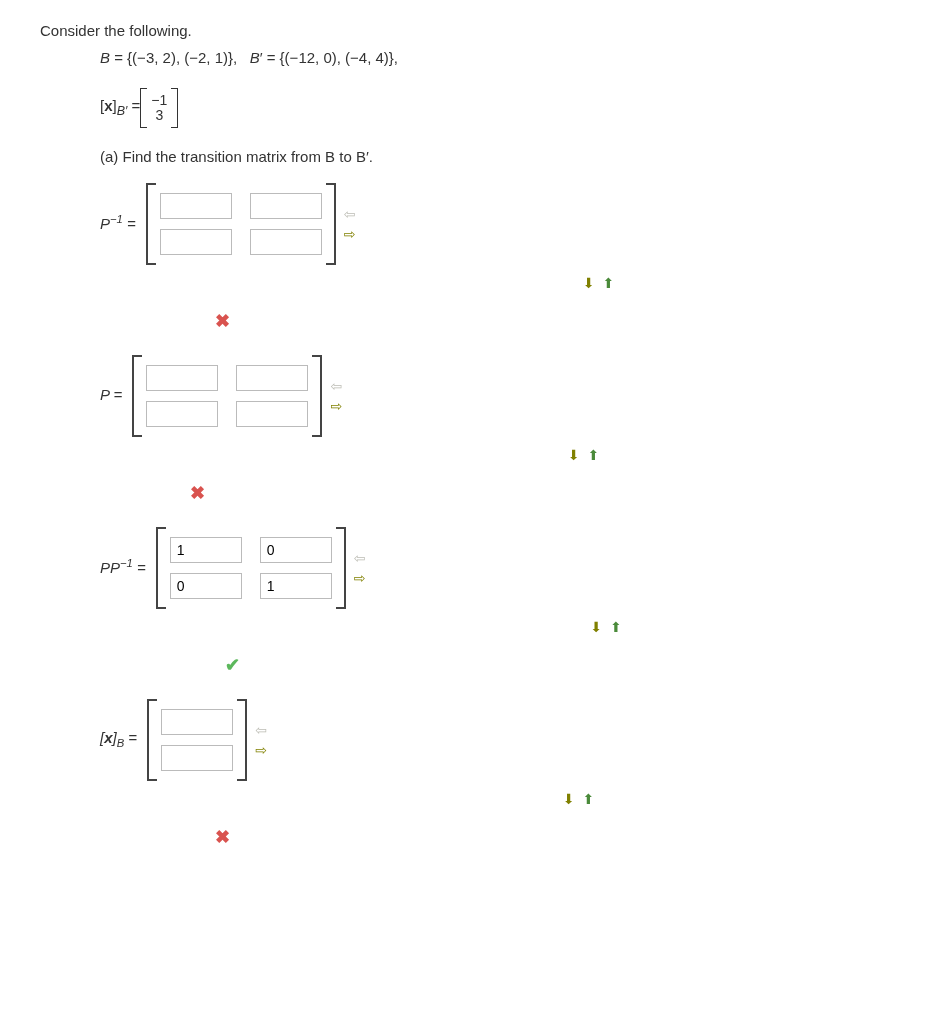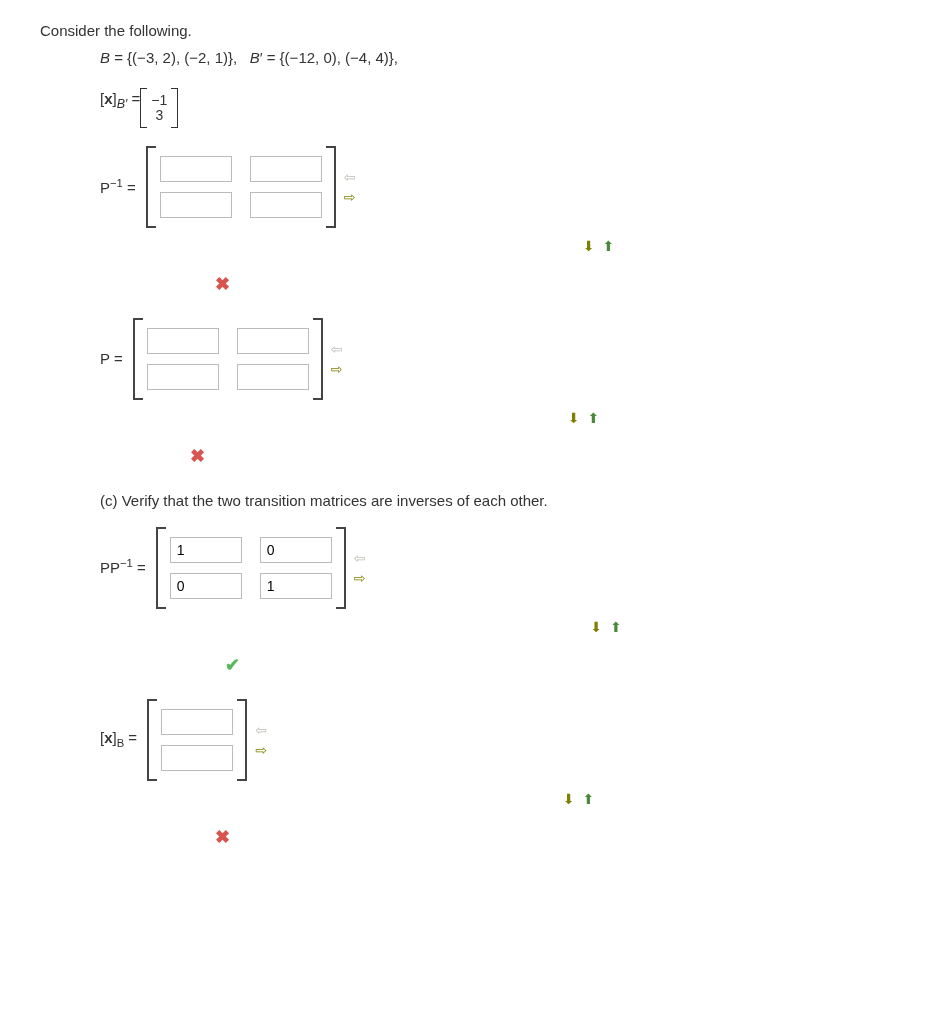--- a/index.html
+++ b/index.html
@@ -8,25 +8,26 @@
       margin: 0;
       padding: 20px 40px;
       color: #333;
       font-size: 15px;
       line-height: 1.5;
     }
     .intro { margin-bottom: 0; }
     .indent { margin-left: 60px; }
     .basis-line { margin: 4px 0 8px 0; }
     .basis-line i { font-style: italic; }
-    .xbprime-row { display: flex; margin: 19px 0 14px 0; }
+    .xbprime-row { display: flex; align-items: center; margin: 19px 0 14px 0; }
     .part { margin-top: 18px; }
     .part-q { margin-bottom: 14px; }
     .matrix-group { display: flex; align-items: center; margin: 8px 0; }
     .matrix-label {
+      font-style: italic;
       margin-right: 10px;
       white-space: nowrap;
     }
     .matrix-label .sup { vertical-align: super; font-size: 0.75em; }
     .matrix-label .sub { vertical-align: sub; font-size: 0.75em; }
     .big-matrix {
       display: flex;
       align-items: stretch;
     }
     .big-bracket {
@@ -123,20 +124,21 @@
     <span>[<b>x</b>]<sub style="font-style: italic;">B′</sub> = </span>
     <span class="vec-brk"></span>
     <span class="vec-col">
       <span>−1</span>
       <span>3</span>
     </span>
     <span class="vec-brk r"></span>
   </div>
 
   <div class="part">
+    <div class="part-q">(a) Find the transition matrix from B to B′.</div>
     <div class="matrix-group">
       <span class="matrix-label"><span>P</span><span class="sup">−1</span><span> = </span></span>
       <div class="big-matrix">
         <div class="big-bracket left"></div>
         <div class="cells c2x2">
           <input class="cell" value="" style="">
           <input class="cell" value="" style="">
           <input class="cell" value="" style="">
           <input class="cell" value="" style="">
         </div>
@@ -177,21 +179,20 @@
     <div class="bottom-arrows bottom-indent-b">
       <span class="down-arrow">⬇</span>
       <span class="up-arrow">⬆</span>
     </div>
     <div class="feedback" style="margin-left:90px;">
       <span class="x-mark">✖</span>
     </div>
   </div>
 
   <div class="part">
-    <div class="part-q">(c) Verify that the two transition matrices are inverses of each other.</div>
     <div class="matrix-group">
       <span class="matrix-label"><span>PP</span><span class="sup">−1</span><span> = </span></span>
       <div class="big-matrix">
         <div class="big-bracket left"></div>
         <div class="cells c2x2">
           <input class="cell" value="1" style="">
           <input class="cell" value="0" style="">
           <input class="cell" value="0" style="">
           <input class="cell" value="1" style="">
         </div>

